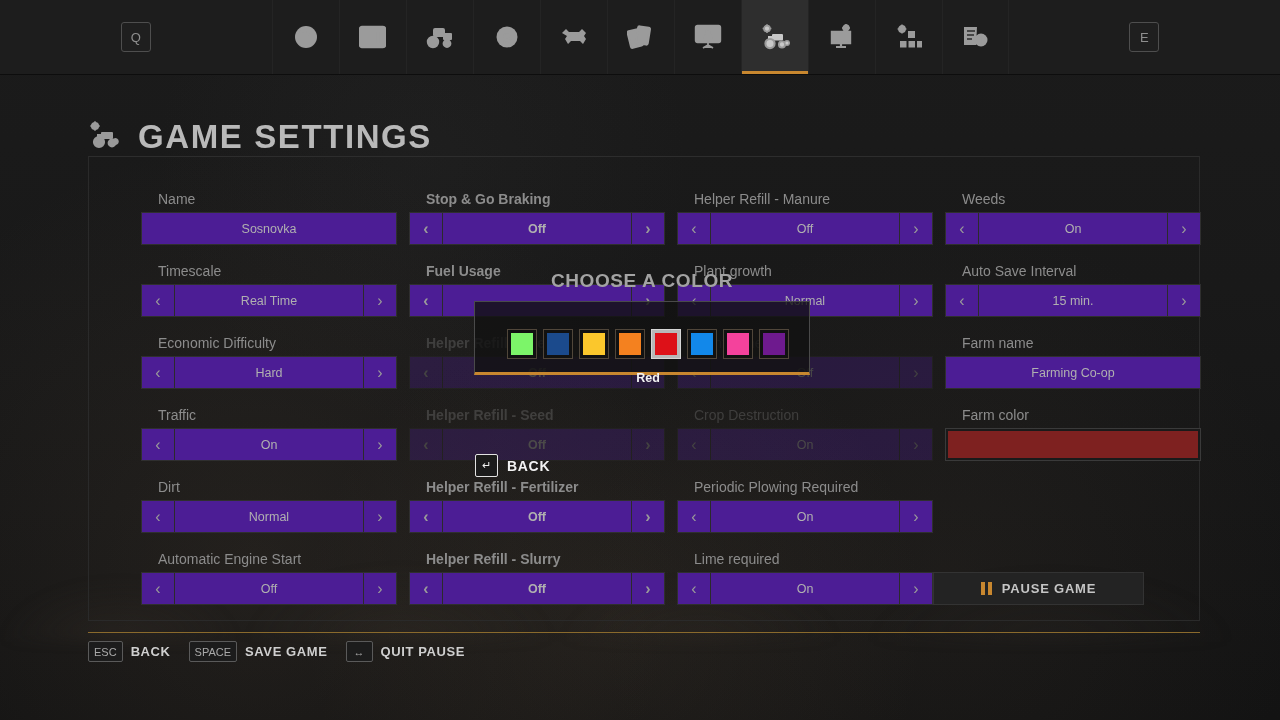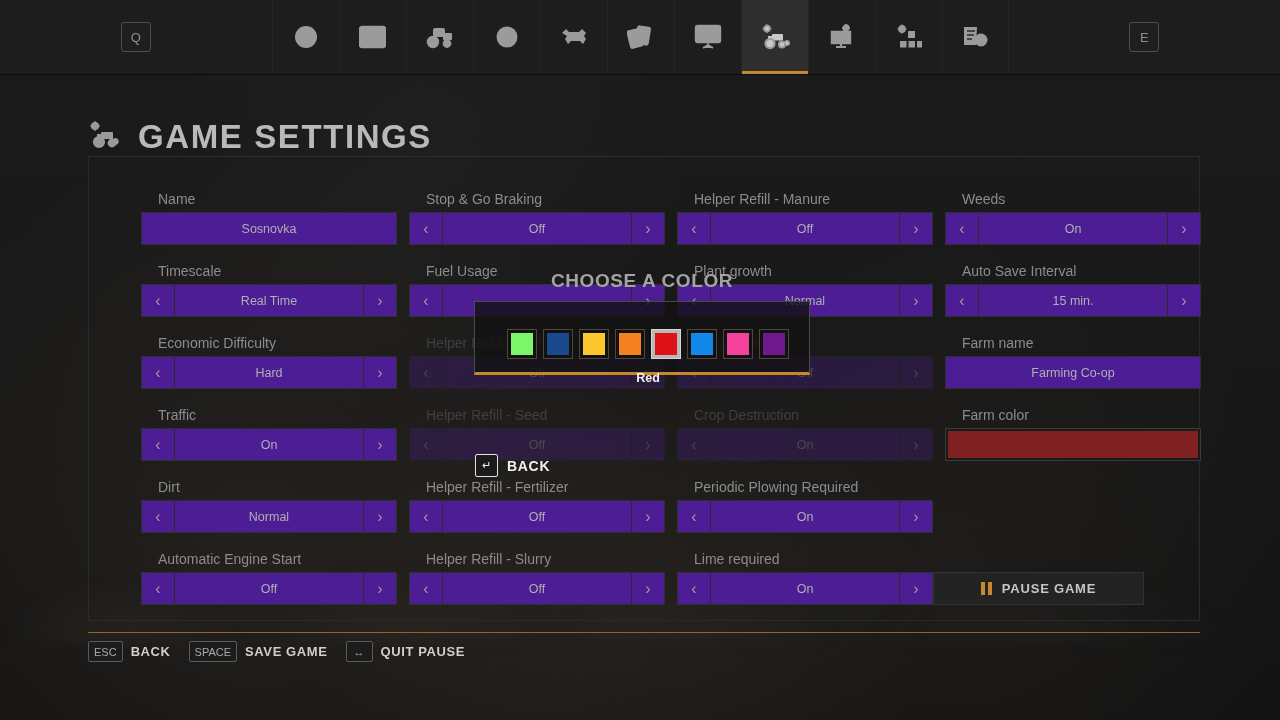--- a/index.html
+++ b/index.html
@@ -123,21 +123,21 @@
   }
   .columns {
     position: absolute;
     top: 0; left: 0;
     width: 1112px;
     height: 465px;
     display: flex;
   }
   .column { width: 265px; padding: 34px 0 0 0; }
   .column.c1 { margin-left: 52px; }
-  .column.c2 { margin-left: 12px; }
+  .column.c2 { margin-left: 12px; font-weight: bold; }
   .column.c3 { margin-left: 12px; }
   .column.c4 { margin-left: 12px; }
 
   .row { margin-bottom: 18px; }
   .row-label {
     font-size: 14px;
     color: #8c8c8c;
     margin: 0 0 5px 17px;
     white-space: nowrap;
   }

